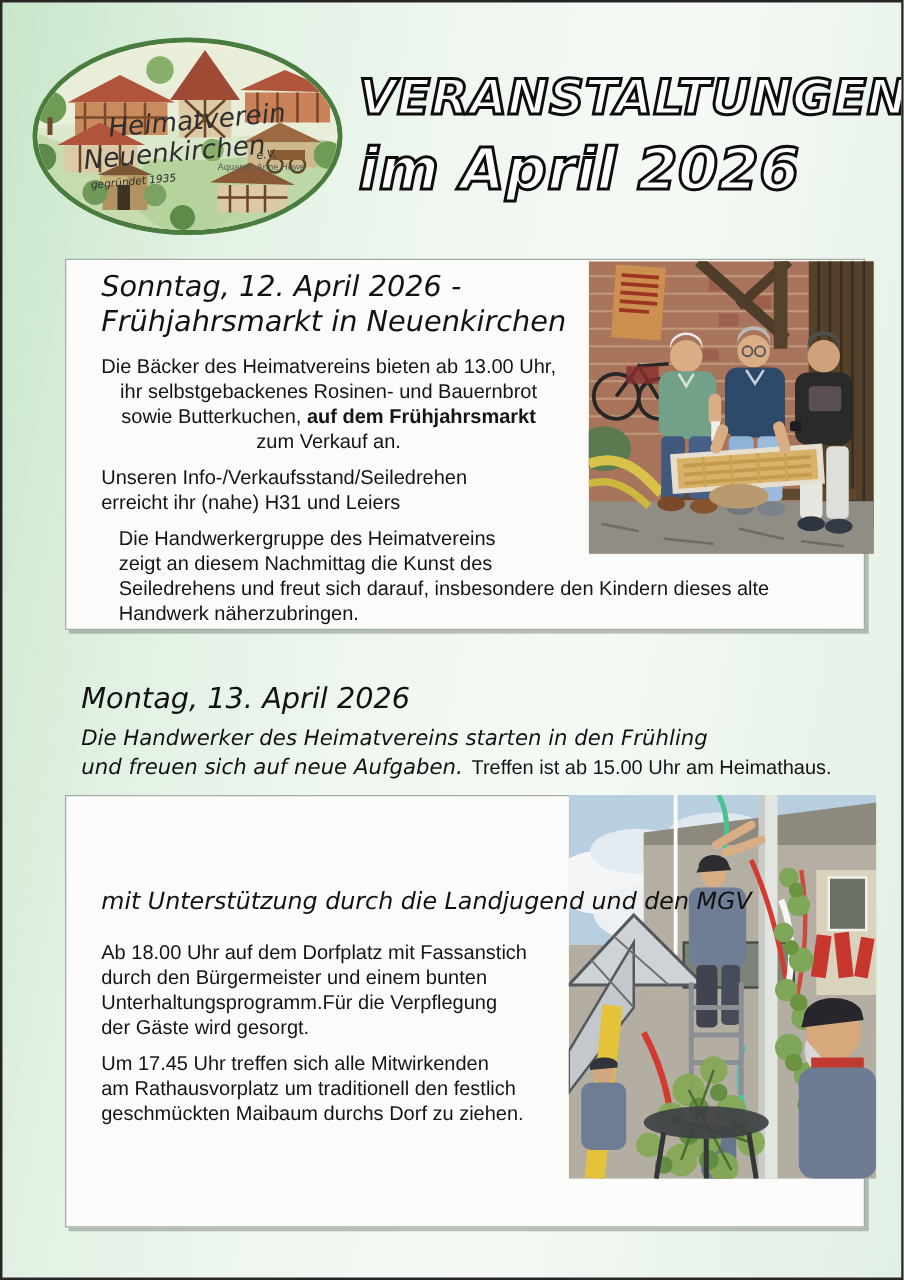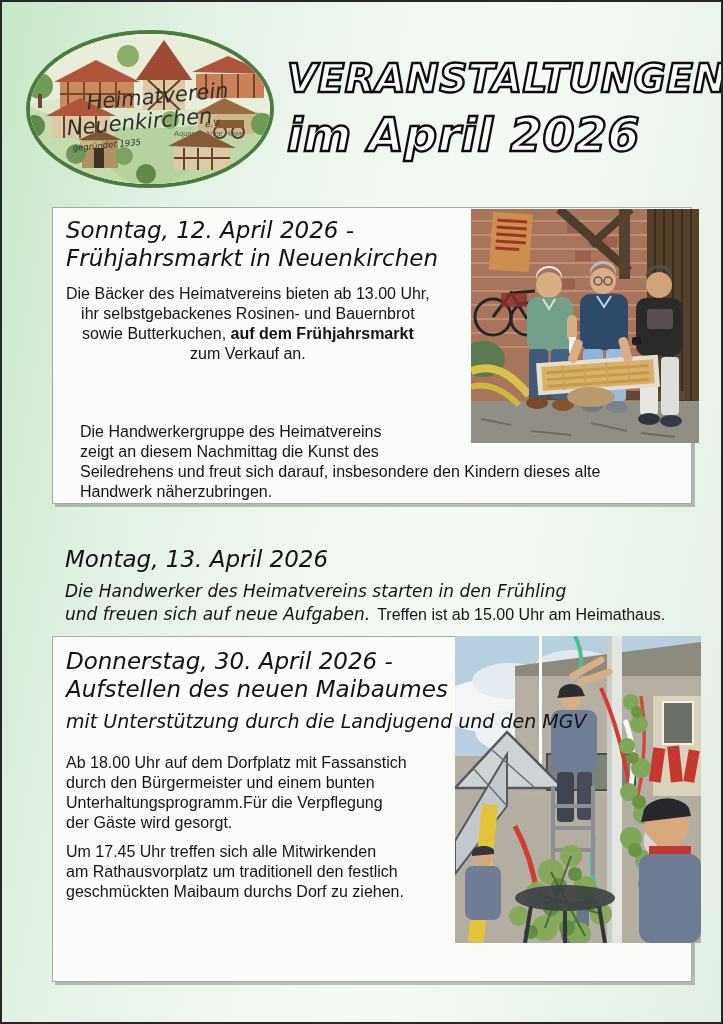--- a/index.html
+++ b/index.html
@@ -18,21 +18,21 @@
   
   .event-box{position:absolute;left:50px;width:640px;background:#fbfcfa;
     border:1px solid #a2aca2;box-shadow:3px 3px 0 rgba(110,120,112,.45);box-sizing:border-box;}
   .box1{top:205px;height:297px;}
   .box2{top:634px;height:346px;}
   .script{font-family:"DejaVu Sans",sans-serif;font-style:italic;color:#121212;}
   .h-script{font-size:23px;line-height:28px;white-space:pre-line;}
   .sub-script{font-size:19px;line-height:24px;white-space:pre-line;}
   .body-txt{font-family:"Liberation Sans",sans-serif;font-size:16px;line-height:20px;
     color:#141414;white-space:pre-line;}
-  .abs{position:absolute;}
+  .abs{position:absolute;margin-left:15px;}
   .z3{z-index:3;}
   
   .photo{position:absolute;z-index:2;line-height:0;}
   .photo1{left:469px;top:207px;width:228px;height:234px;}
   .photo2{left:453px;top:634px;width:246px;height:307px;}
   
   .montag{position:absolute;left:63px;top:526px;margin-top:16px;}
   .plain-inline{font-family:"Liberation Sans",sans-serif;font-style:normal;
     font-size:16px;margin-left:7px;color:#141414;}
 </style>
@@ -110,20 +110,22 @@
   <div class="title title-l1">VERANSTALTUNGEN</div>
   <div class="title title-l2">im April 2026</div>
 
   <div class="event-box box1">
     <div class="abs script h-script" style="left:13px;top:8px;">Sonntag, 12. April 2026 -
 Frühjahrsmarkt in Neuenkirchen</div>
     <div class="abs body-txt" style="left:13px;top:76px;text-align:center;"><span>Die Bäcker des Heimatvereins bieten ab 13.00 Uhr,
 ihr selbstgebackenes Rosinen- und Bauernbrot
 sowie Butterkuchen, </span><b>auf dem Frühjahrsmarkt</b><span>
 zum Verkauf an.</span></div>
+    <div class="abs body-txt" style="left:13px;top:165px;">Unseren Info-/Verkaufsstand/Seiledrehen
+erreicht ihr (nahe) H31 und Leiers</div>
     <div class="abs body-txt" style="left:27px;top:214px;">Die Handwerkergruppe des Heimatvereins
 zeigt an diesem Nachmittag die Kunst des
 Seiledrehens und freut sich darauf, insbesondere den Kindern dieses alte
 Handwerk näherzubringen.</div>
   </div>
 
   <div class="photo photo1">
     <svg width="228" height="234" viewBox="0 0 228 234">
       <rect width="228" height="234" fill="#a9745c"></rect>
 
@@ -212,22 +214,20 @@
     </svg>
   </div>
 
   <div class="montag">
     <div class="script" style="font-size:23px;line-height:30px;">Montag, 13. April 2026</div>
     <div class="script" style="font-size:17px;line-height:23px;margin-top:6px;white-space:pre-line;"><span>Die Handwerker des Heimatvereins starten in den Frühling
 und freuen sich auf neue Aufgaben.</span><span class="plain-inline">Treffen ist ab 15.00 Uhr am Heimathaus.</span></div>
   </div>
 
   <div class="event-box box2">
-    <div class="abs script h-script z3" style="left:13px;top:10px;">Donnerstag, 30. April 2026 -
-Aufstellen des neuen Maibaumes</div>
     <div class="abs script sub-script z3" style="left:13px;top:72px;">mit Unterstützung durch die Landjugend und den MGV</div>
     <div class="abs body-txt z3" style="left:13px;top:116px;">Ab 18.00 Uhr auf dem Dorfplatz mit Fassanstich
 durch den Bürgermeister und einem bunten
 Unterhaltungsprogramm.Für die Verpflegung
 der Gäste wird gesorgt.</div>
     <div class="abs body-txt z3" style="left:13px;top:205px;">Um 17.45 Uhr treffen sich alle Mitwirkenden
 am Rathausvorplatz um traditionell den festlich
 geschmückten Maibaum durchs Dorf zu ziehen.</div>
   </div>
 

